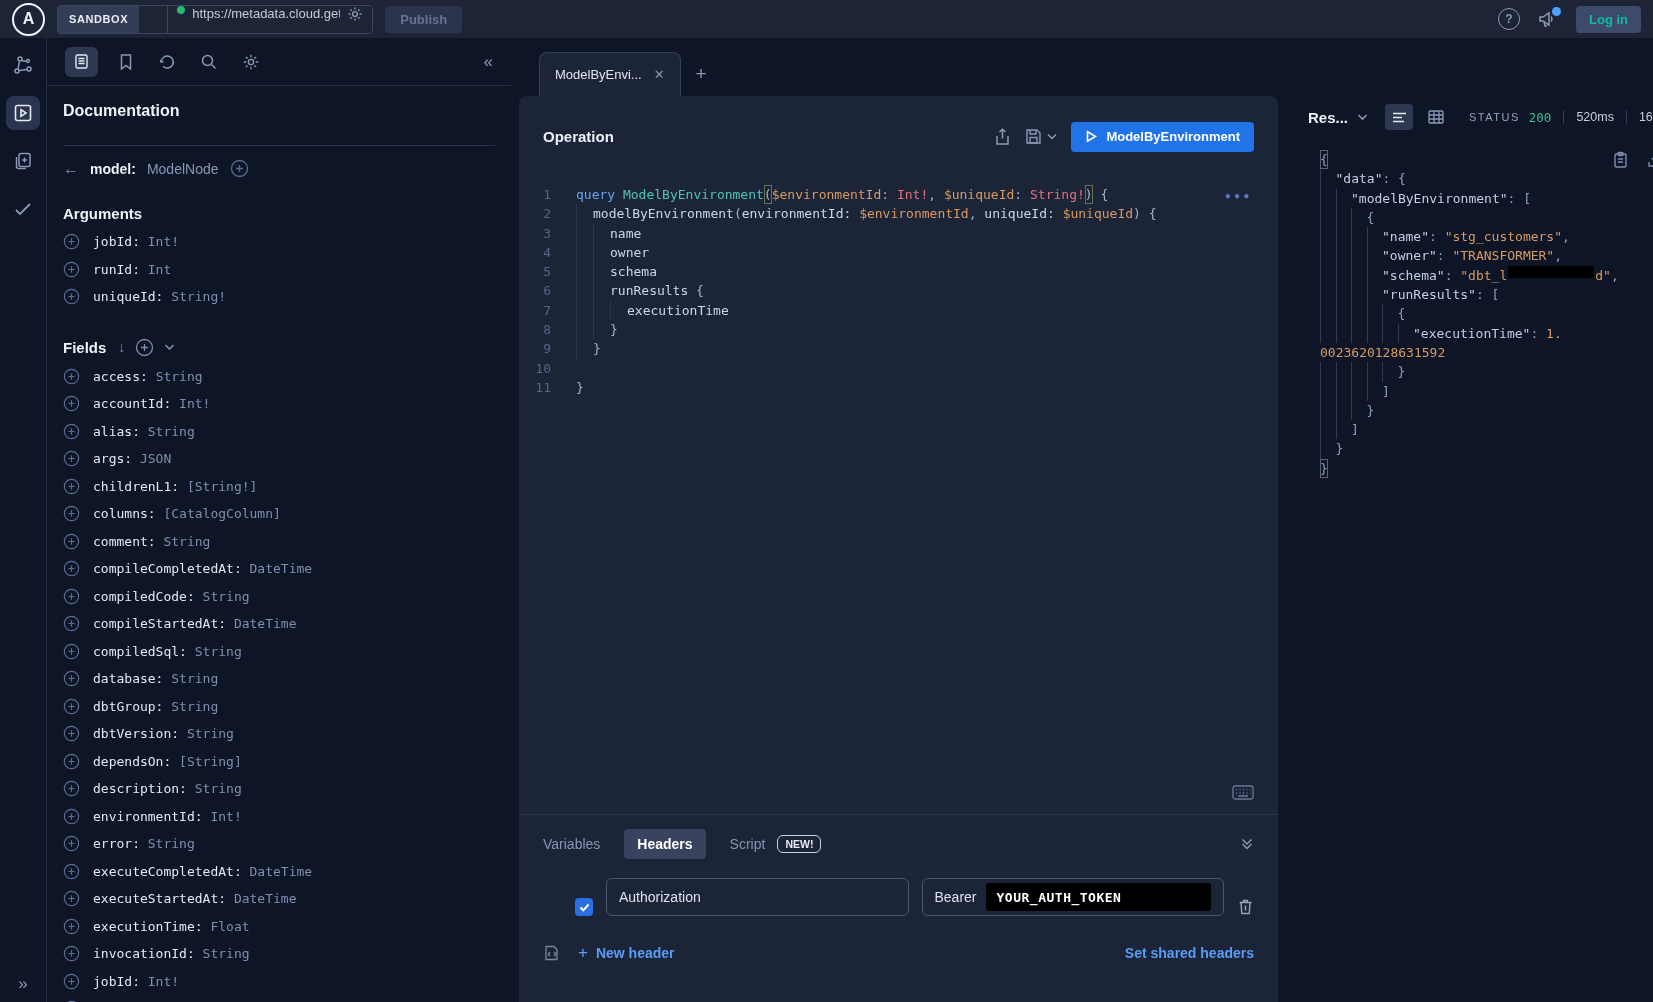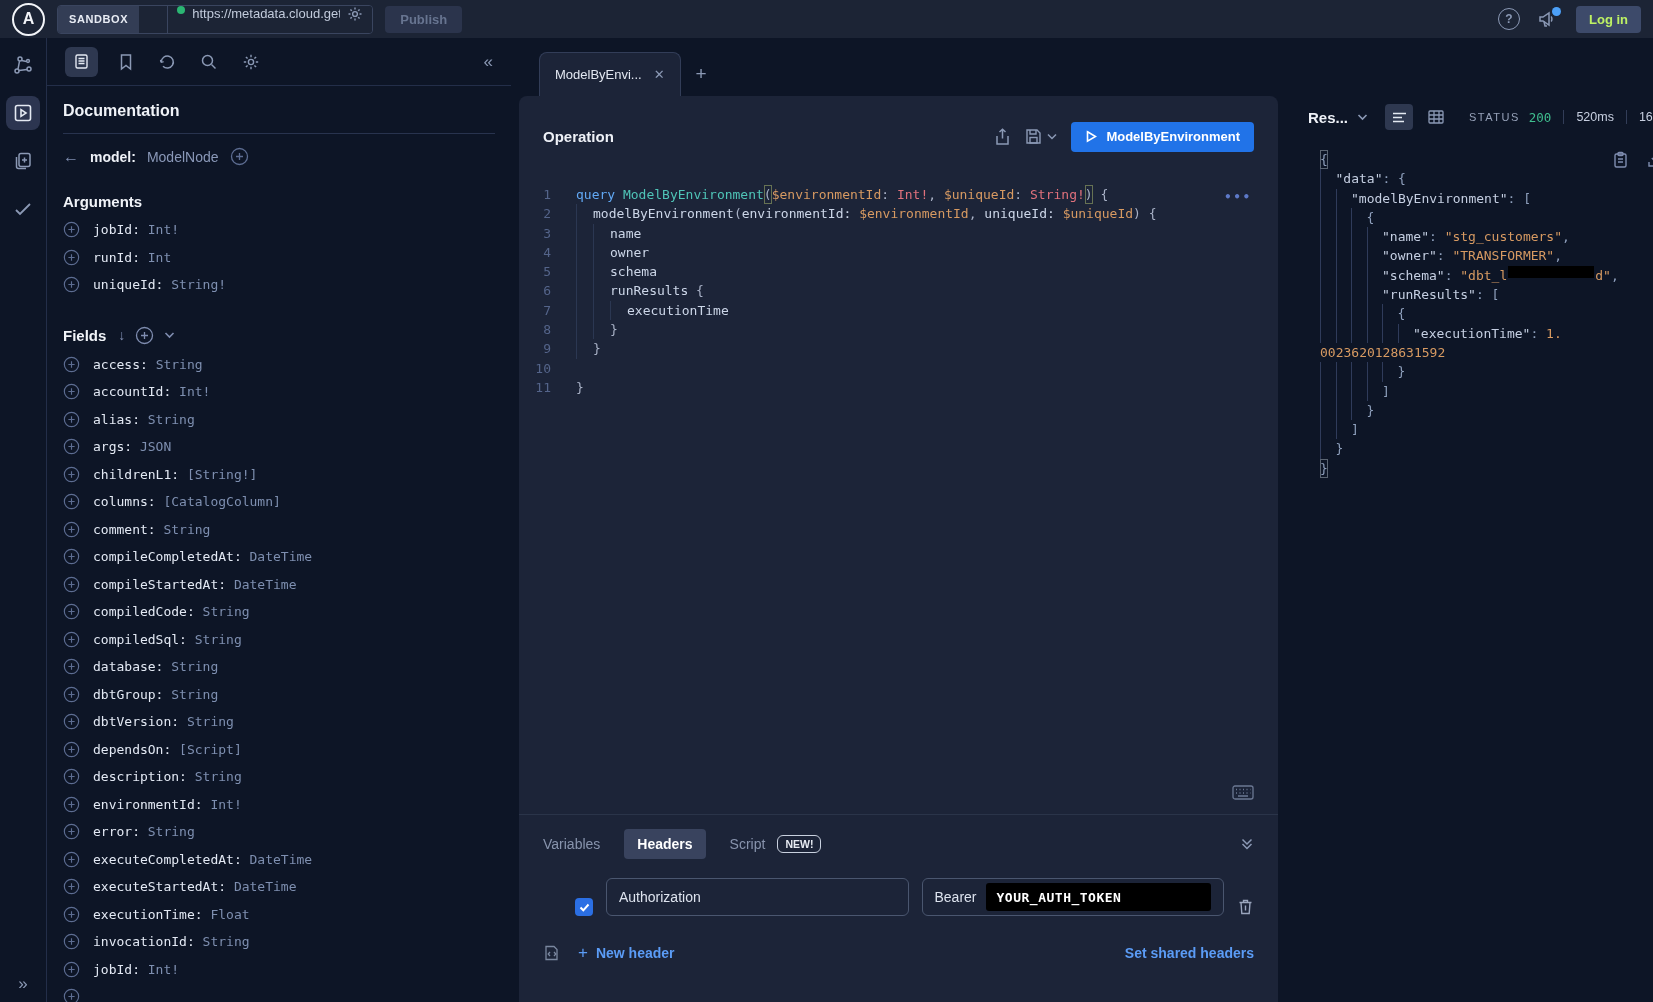--- a/index.html
+++ b/index.html
@@ -15,33 +15,33 @@
   .urlbox{display:flex;align-items:flex-start;gap:7px;padding:0 9px;background:#1c2435;border-left:1px solid #3a455f;}
   .gdot{width:8px;height:8px;border-radius:50%;background:#2bb673;}
   .urltext{font-size:13px;color:#c2cbdc;max-width:148px;overflow:hidden;white-space:nowrap;}
   .btn-publish{height:27px;background:#2b344c;color:#677490;font-weight:bold;font-size:13px;border-radius:4px;
                display:flex;align-items:center;padding:0 15px;}
   .tb-right{margin-left:auto;display:flex;align-items:center;gap:18px;}
   .help{width:20px;height:20px;border:1.6px solid #8b99b5;border-radius:50%;color:#8b99b5;font-size:12px;font-weight:bold;
         display:flex;align-items:center;justify-content:center;}
   .mega{position:relative;color:#8b99b5;}
   .mega .dot{position:absolute;top:-3px;right:-3px;width:9px;height:9px;border-radius:50%;background:#4ca0f8;}
-  .btn-login{background:#3d4a6a;color:#bef264;font-weight:bold;font-size:13px;border-radius:4px;padding:6px 13px;}
+  .btn-login{background:#3d4a6a;color:#14b8a6;font-weight:bold;font-size:13px;border-radius:4px;padding:6px 13px;}
   
   .main{flex:1;display:flex;min-height:0;}
   .rail{flex:0 0 46px;display:flex;flex-direction:column;align-items:center;padding:16px 0 8px;gap:26px;color:#8b99b5;}
   .rail .sel{width:34px;height:34px;margin:-6px 0;background:#2c3550;border-radius:8px;display:flex;align-items:center;justify-content:center;color:#e4e9f2;}
   .rail-bottom{margin-top:auto;font-size:17px;color:#8b99b5;}
   
   .docs{flex:0 0 464px;border-left:1px solid #232e49;display:flex;flex-direction:column;min-height:0;}
   .docs-head{flex:0 0 47px;display:flex;align-items:center;gap:24px;padding:0 18px;color:#8b99b5;border-bottom:1px solid #232e49;}
   .docs-head .sel{width:33px;height:30px;background:#2e3850;border-radius:6px;display:flex;align-items:center;justify-content:center;color:#e4e9f2;margin-right:-4px;}
   .collapse{margin-left:auto;font-size:17px;color:#8b99b5;}
   .docs-body{flex:1;padding:16px 16px 0;overflow:hidden;}
-  .docs-title{font-size:16px;font-weight:bold;color:#f0f3f8;padding-bottom:13px;border-bottom:1px solid #28334e;}
+  .docs-title{font-size:16px;font-weight:bold;color:#f0f3f8;padding-bottom:25px;border-bottom:1px solid #28334e;}
   .model-row{display:flex;align-items:center;gap:11px;margin-top:13px;}
   .back{color:#7f8db0;font-size:16px;}
   .model-label{font-weight:bold;font-size:14px;color:#eef1f7;}
   .model-type{font-size:14px;color:#8a98b8;}
   .sec-title{display:flex;align-items:center;gap:12px;margin-top:27px;font-size:15px;font-weight:bold;color:#f0f3f8;}
   .sec-title .ctrl{color:#7f8db0;font-weight:normal;font-size:14px;display:flex;align-items:center;gap:10px;}
   .drow{display:flex;align-items:center;gap:13px;height:27.5px;font-family:"DejaVu Sans Mono",monospace;font-size:13px;}
   .drow .fname{color:#e3e9f4;}
   .drow .ftype{color:#7e8fb0;}
   .pc{color:#5d6d92;flex:0 0 17px;}
@@ -341,38 +341,38 @@
               </span>
               <span><span class="fname">compileCompletedAt:</span> <span class="ftype">DateTime</span></span>
             </div>
             <div class="drow">
               <span class="pc">
                 <svg width="17" height="17" viewBox="0 0 19 19" fill="none" stroke="currentColor" stroke-width="1.3">
                   <circle cx="9.5" cy="9.5" r="8"></circle>
                   <path d="M9.5 6v7M6 9.5h7"></path>
                 </svg>
               </span>
+              <span><span class="fname">compiledCode:</span> <span class="ftype">String</span></span>
+            </div>
+            <div class="drow">
+              <span class="pc">
+                <svg width="17" height="17" viewBox="0 0 19 19" fill="none" stroke="currentColor" stroke-width="1.3">
+                  <circle cx="9.5" cy="9.5" r="8"></circle>
+                  <path d="M9.5 6v7M6 9.5h7"></path>
+                </svg>
+              </span>
               <span><span class="fname">compileStartedAt:</span> <span class="ftype">DateTime</span></span>
             </div>
             <div class="drow">
               <span class="pc">
                 <svg width="17" height="17" viewBox="0 0 19 19" fill="none" stroke="currentColor" stroke-width="1.3">
                   <circle cx="9.5" cy="9.5" r="8"></circle>
                   <path d="M9.5 6v7M6 9.5h7"></path>
                 </svg>
               </span>
-              <span><span class="fname">compiledCode:</span> <span class="ftype">String</span></span>
-            </div>
-            <div class="drow">
-              <span class="pc">
-                <svg width="17" height="17" viewBox="0 0 19 19" fill="none" stroke="currentColor" stroke-width="1.3">
-                  <circle cx="9.5" cy="9.5" r="8"></circle>
-                  <path d="M9.5 6v7M6 9.5h7"></path>
-                </svg>
-              </span>
               <span><span class="fname">compiledSql:</span> <span class="ftype">String</span></span>
             </div>
             <div class="drow">
               <span class="pc">
                 <svg width="17" height="17" viewBox="0 0 19 19" fill="none" stroke="currentColor" stroke-width="1.3">
                   <circle cx="9.5" cy="9.5" r="8"></circle>
                   <path d="M9.5 6v7M6 9.5h7"></path>
                 </svg>
               </span>
               <span><span class="fname">database:</span> <span class="ftype">String</span></span>
@@ -395,21 +395,21 @@
               </span>
               <span><span class="fname">dbtVersion:</span> <span class="ftype">String</span></span>
             </div>
             <div class="drow">
               <span class="pc">
                 <svg width="17" height="17" viewBox="0 0 19 19" fill="none" stroke="currentColor" stroke-width="1.3">
                   <circle cx="9.5" cy="9.5" r="8"></circle>
                   <path d="M9.5 6v7M6 9.5h7"></path>
                 </svg>
               </span>
-              <span><span class="fname">dependsOn:</span> <span class="ftype">[Script]</span></span>
+              <span><span class="fname">dependsOn:</span> <span class="ftype">[String]</span></span>
             </div>
             <div class="drow">
               <span class="pc">
                 <svg width="17" height="17" viewBox="0 0 19 19" fill="none" stroke="currentColor" stroke-width="1.3">
                   <circle cx="9.5" cy="9.5" r="8"></circle>
                   <path d="M9.5 6v7M6 9.5h7"></path>
                 </svg>
               </span>
               <span><span class="fname">description:</span> <span class="ftype">String</span></span>
             </div>

